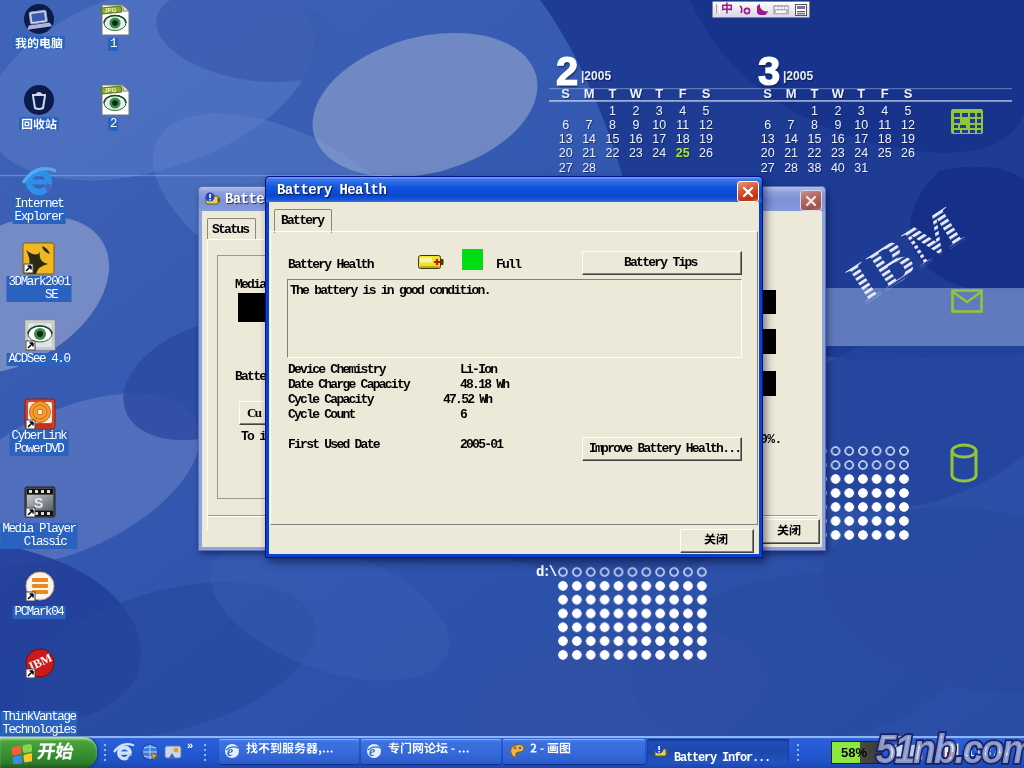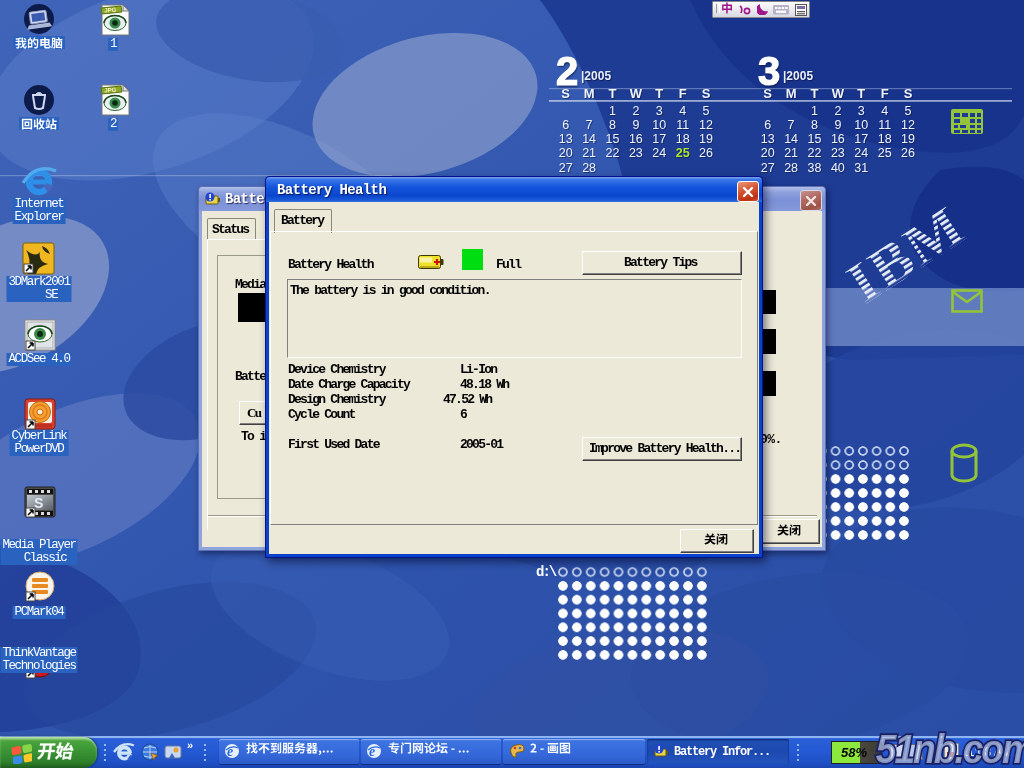--- a/index.html
+++ b/index.html
@@ -343,42 +343,42 @@
         <rect x="5" y="26" width="3" height="3"></rect>
         <rect x="11" y="26" width="3" height="3"></rect>
         <rect x="17" y="26" width="3" height="3"></rect>
         <rect x="23" y="26" width="3" height="3"></rect>
       </g>
       <rect x="3" y="9" width="26" height="15" fill="url(#mpcg)"></rect>
       <text x="10" y="21.5" font-size="14" font-weight="bold" fill="#e8e8f0" font-family="Liberation Sans">S</text>
       <rect x="2" y="22" width="9" height="9" fill="#fff" stroke="#444"></rect>
       <path d="M4,29 L9,24 M9,24 l-3.4,0 M9,24 l0,3.4" stroke="#000" stroke-width="1.5"></path>
     </svg>
-<div class="ic-label lab-en" style="left:39px;top:523px;transform:translateX(-50%);margin-top:16px;">Media Player
+<div class="ic-label lab-en" style="left:39px;top:523px;transform:translateX(-50%);">Media Player
   Classic</div>
 <svg class="abs" style="left:24px;top:570px;" width="32" height="33" viewBox="0 0 32 33">
       <circle cx="16" cy="16" r="14" fill="#f8f4ec" stroke="#d8a868"></circle>
       <g fill="#e88a20">
         <rect x="8" y="8" width="16" height="4" rx="1"></rect>
         <rect x="8" y="14" width="16" height="4" rx="1"></rect>
         <rect x="8" y="20" width="16" height="4" rx="1"></rect>
       </g>
       <rect x="2" y="22" width="9" height="9" fill="#fff" stroke="#444"></rect>
       <path d="M4,29 L9,24 M9,24 l-3.4,0 M9,24 l0,3.4" stroke="#000" stroke-width="1.5"></path>
     </svg>
 <div class="ic-label lab-en" style="left:39px;top:606px;transform:translateX(-50%);">PCMark04</div>
 <svg class="abs" style="left:24px;top:647px;" width="32" height="33" viewBox="0 0 32 33">
       <circle cx="16" cy="16" r="14" fill="#cc1a1a" stroke="#7a0a0a"></circle>
       <g transform="rotate(-25 16 14)">
         <text x="4" y="19" font-family="Liberation Serif" font-size="12" font-weight="bold" fill="#fff">IBM</text>
       </g>
       <rect x="2" y="22" width="9" height="9" fill="#fff" stroke="#444"></rect>
       <path d="M4,29 L9,24 M9,24 l-3.4,0 M9,24 l0,3.4" stroke="#000" stroke-width="1.5"></path>
     </svg>
-<div class="ic-label lab-en" style="left:39px;top:647px;transform:translateX(-50%);">ThinkVantage
+<div class="ic-label lab-en" style="left:39px;top:711px;transform:translateX(-50%);">ThinkVantage
 Technologies</div>
 <div class="dlg" style="left:198px;top:186px;width:626px;height:363px;background:#8fa3dd;border:1px solid #5a6fb4;border-radius:4px 4px 0 0;box-shadow:2px 3px 6px rgba(0,0,30,.45);">
 <div class="abs" style="left:0;top:0;width:626px;height:24px;border-radius:4px 4px 0 0;background:linear-gradient(180deg,#b2bfe9 0%,#8ea1dd 22%,#7b90d6 55%,#8599dc 100%);"></div>
 <svg class="abs" style="left:6px;top:4px;" width="16" height="16" viewBox="0 0 16 16">
         <rect x="1" y="5" width="12" height="8" rx="1" fill="#e8d44a" stroke="#6a5a10"></rect>
         <rect x="13" y="7" width="2" height="4" fill="#6a5a10"></rect>
         <circle cx="5" cy="6" r="4.5" fill="#2244cc"></circle>
         <rect x="4.3" y="3" width="1.6" height="4" fill="#fff"></rect>
         <rect x="4.3" y="8" width="1.6" height="1.5" fill="#fff"></rect>
       </svg>
@@ -433,21 +433,21 @@
 <div class="abs" style="left:193px;top:47px;width:21px;height:21px;background:#00dd11;"></div>
 <div class="abs ctext" style="left:227px;top:55px;">Full</div>
 <div class="abs btn3d" style="left:313px;top:49px;width:158px;height:22px;"></div>
 <div class="abs ctext" style="left:355px;top:53px;">Battery Tips</div>
 <div class="abs sunk" style="left:18px;top:77px;width:453px;height:77px;background:#ece9d8;"></div>
 <div class="abs ctext" style="left:21px;top:81px;">The battery is in good condition.</div>
 <div class="abs ctext" style="left:19px;top:160px;">Device Chemistry</div>
         <div class="abs ctext" style="left:191px;top:160px;">Li-Ion</div>
 <div class="abs ctext" style="left:19px;top:175px;">Date Charge Capacity</div>
         <div class="abs ctext" style="left:191px;top:175px;">48.18 Wh</div>
-<div class="abs ctext" style="left:19px;top:190px;">Design Chemistry</div>
+<div class="abs ctext" style="left:19px;top:190px;">Cycle Capacity</div>
         <div class="abs ctext" style="left:174px;top:190px;">47.52 Wh</div>
 <div class="abs ctext" style="left:19px;top:205px;">Cycle Count</div>
         <div class="abs ctext" style="left:191px;top:205px;">6</div>
 <div class="abs ctext" style="left:19px;top:235px;">First Used Date</div>
         <div class="abs ctext" style="left:191px;top:235px;">2005-01</div>
 <div class="abs btn3d" style="left:313px;top:235px;width:158px;height:22px;"></div>
 <div class="abs ctext" style="left:320px;top:239px;">Improve Battery Health...</div>
 <div class="abs btn3d" style="left:411px;top:327px;width:72px;height:22px;"></div>
 
 <svg class="abs" style="left:435px;top:331px;" width="26" height="16" viewBox="0 0 26 16">
@@ -520,25 +520,25 @@
         <path d="M0.5 10.6H6.5V9.1H4.5C4.1 9.1 3.5 9.1 3.1 9.2C4.7 7.6 6.0 5.9 6.0 4.2C6.0 2.6 4.9 1.5 3.3 1.5C2.0 1.5 1.2 2.0 0.4 2.9L1.4 3.8C1.8 3.3 2.4 2.9 3.0 2.9C3.9 2.9 4.4 3.5 4.4 4.3C4.4 5.7 2.9 7.4 0.5 9.5Z M10.4 7.8H13.7V6.5H10.4Z M17.7 1.1V2.4H28.2V1.1ZM20.1 3.4V8.9H25.8V3.4ZM21.3 6.7H22.3V7.7H21.3ZM23.5 6.7H24.6V7.7H23.5ZM21.3 4.6H22.3V5.6H21.3ZM23.5 4.6H24.6V5.6H23.5ZM17.9 4.2V11.1H26.6V11.6H28.1V4.1H26.6V9.7H19.3V4.2Z M29.8 0.8V11.6H31.2V11.2H38.7V11.6H40.1V0.8ZM32.2 8.9C33.8 9.1 35.7 9.5 36.9 9.9H31.2V6.4C31.4 6.7 31.6 7.1 31.7 7.3C32.4 7.2 33.0 7.0 33.7 6.7L33.3 7.4C34.3 7.6 35.5 8.0 36.3 8.3L36.8 7.4C36.2 7.1 35.0 6.8 34.1 6.6C34.4 6.4 34.7 6.3 35.0 6.1C36.0 6.6 37.0 7.0 38.0 7.2C38.2 6.9 38.4 6.6 38.7 6.3V9.9H37.1L37.7 9.0C36.5 8.6 34.5 8.1 32.8 8.0ZM33.8 2.1C33.2 3.0 32.2 3.9 31.3 4.4C31.5 4.6 32.0 5.0 32.2 5.3C32.4 5.1 32.7 4.9 32.9 4.7C33.2 5.0 33.5 5.2 33.8 5.4C33.0 5.7 32.1 6.0 31.2 6.2V2.1ZM33.9 2.1H38.7V6.1C37.8 5.9 37.0 5.7 36.3 5.4C37.1 4.9 37.8 4.2 38.3 3.5L37.5 3.0L37.2 3.0H34.6C34.8 2.9 34.9 2.7 35.0 2.5ZM35.0 4.8C34.6 4.6 34.2 4.4 33.9 4.1H36.2C35.8 4.4 35.4 4.6 35.0 4.8Z" fill="#fff"></path>
       </svg>
 <div class="tbtn" style="left:647px;width:142px;background:linear-gradient(180deg,#2250b8 0%,#1c49ae 50%,#2454c0 100%);box-shadow:inset 0 1px 2px rgba(0,10,60,.6);">
 <svg class="abs" style="left:6px;top:4px;" width="16" height="16" viewBox="0 0 16 16">
           <rect x="2" y="6" width="11" height="7" rx="1" fill="#e8d44a" stroke="#6a5a10"></rect>
           <rect x="13" y="8" width="2" height="3" fill="#6a5a10"></rect>
           <circle cx="6" cy="6" r="4.5" fill="#2244cc"></circle>
           <rect x="5.3" y="3" width="1.6" height="4" fill="#fff"></rect>
           <rect x="5.3" y="8" width="1.6" height="1.5" fill="#fff"></rect>
         </svg>
-<div class="abs" style="left:27px;top:6px;color:#fff;font-size:12px;font-family:'Liberation Mono',monospace;letter-spacing:-1.2px;font-weight:bold;white-space:nowrap;">Battery Infor...</div>
+<div class="abs" style="left:27px;top:12px;color:#fff;font-size:12px;font-family:'Liberation Mono',monospace;letter-spacing:-1.2px;font-weight:bold;white-space:nowrap;">Battery Infor...</div>
       </div>
 <div class="sep" style="left:796px;"></div>
 <div class="abs" style="left:808px;top:9px;color:#fff;font-size:12px;font-weight:bold;margin-top:44px;">EN</div>
-<div class="abs" style="left:831px;top:5px;width:49px;height:21px;background:linear-gradient(90deg,#8ce83c 0%,#8ce83c 58%,#4a4a42 58%,#3a3a34 100%);border:1px solid #222;font-style:italic;">
+<div class="abs" style="left:831px;top:5px;width:49px;height:21px;background:linear-gradient(90deg,#8ce83c 0%,#8ce83c 58%,#4a4a42 58%,#3a3a34 100%);border:1px solid #222;">
 <div class="abs" style="left:9px;top:3px;font-size:13px;font-weight:bold;color:#000;">58%</div>
       </div>
 <div class="abs" style="left:890px;top:8px;width:13px;height:14px;background:#cdd8ee;border:1px solid #667;"></div>
 <div class="abs" style="left:908px;top:8px;width:13px;height:14px;background:#b8c8e8;border:1px solid #667;"></div>
 <div class="abs" style="left:944px;top:7px;width:13px;height:15px;background:#e8e8e8;border:1px solid #888;">
         <div class="abs" style="left:2px;top:8px;width:8px;height:5px;background:#d03020;"></div>
       </div>
 <div class="abs" style="left:962px;top:9px;color:#fff;font-size:12px;">11:08 AM</div>
 </div>
 <svg class="abs" style="left:874px;top:727px;" width="154" height="44" viewBox="0 0 154 44">

